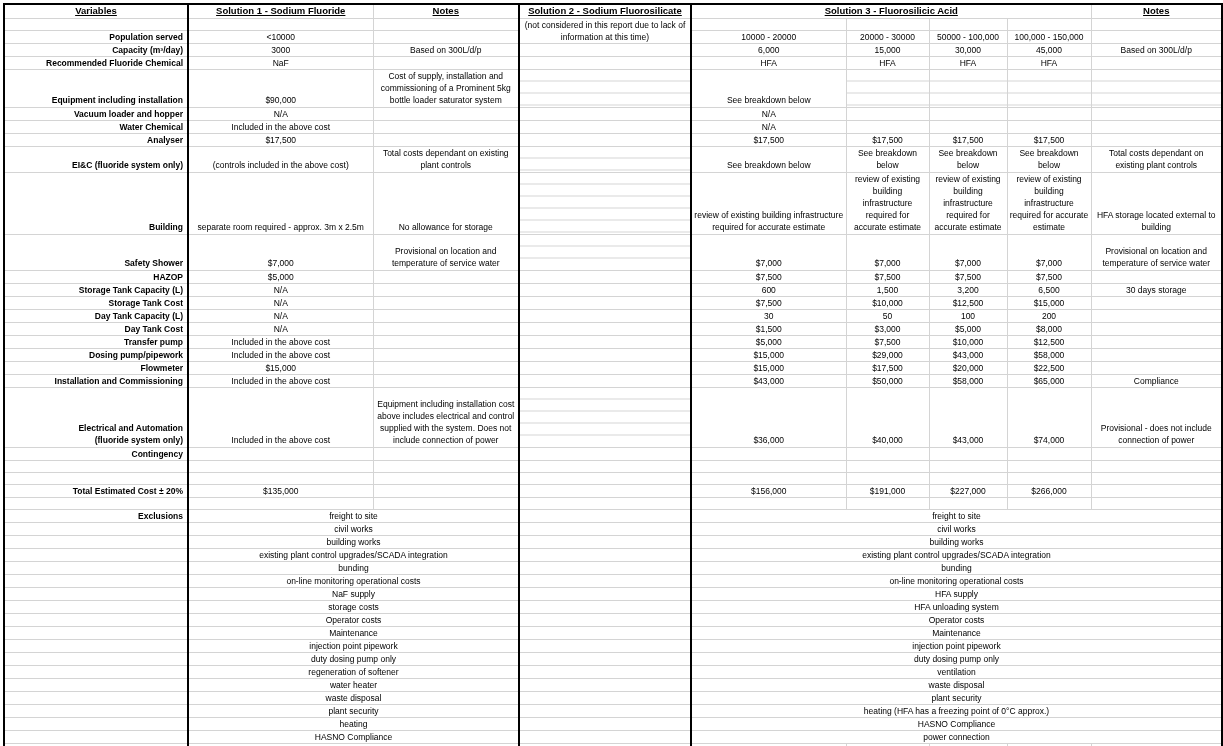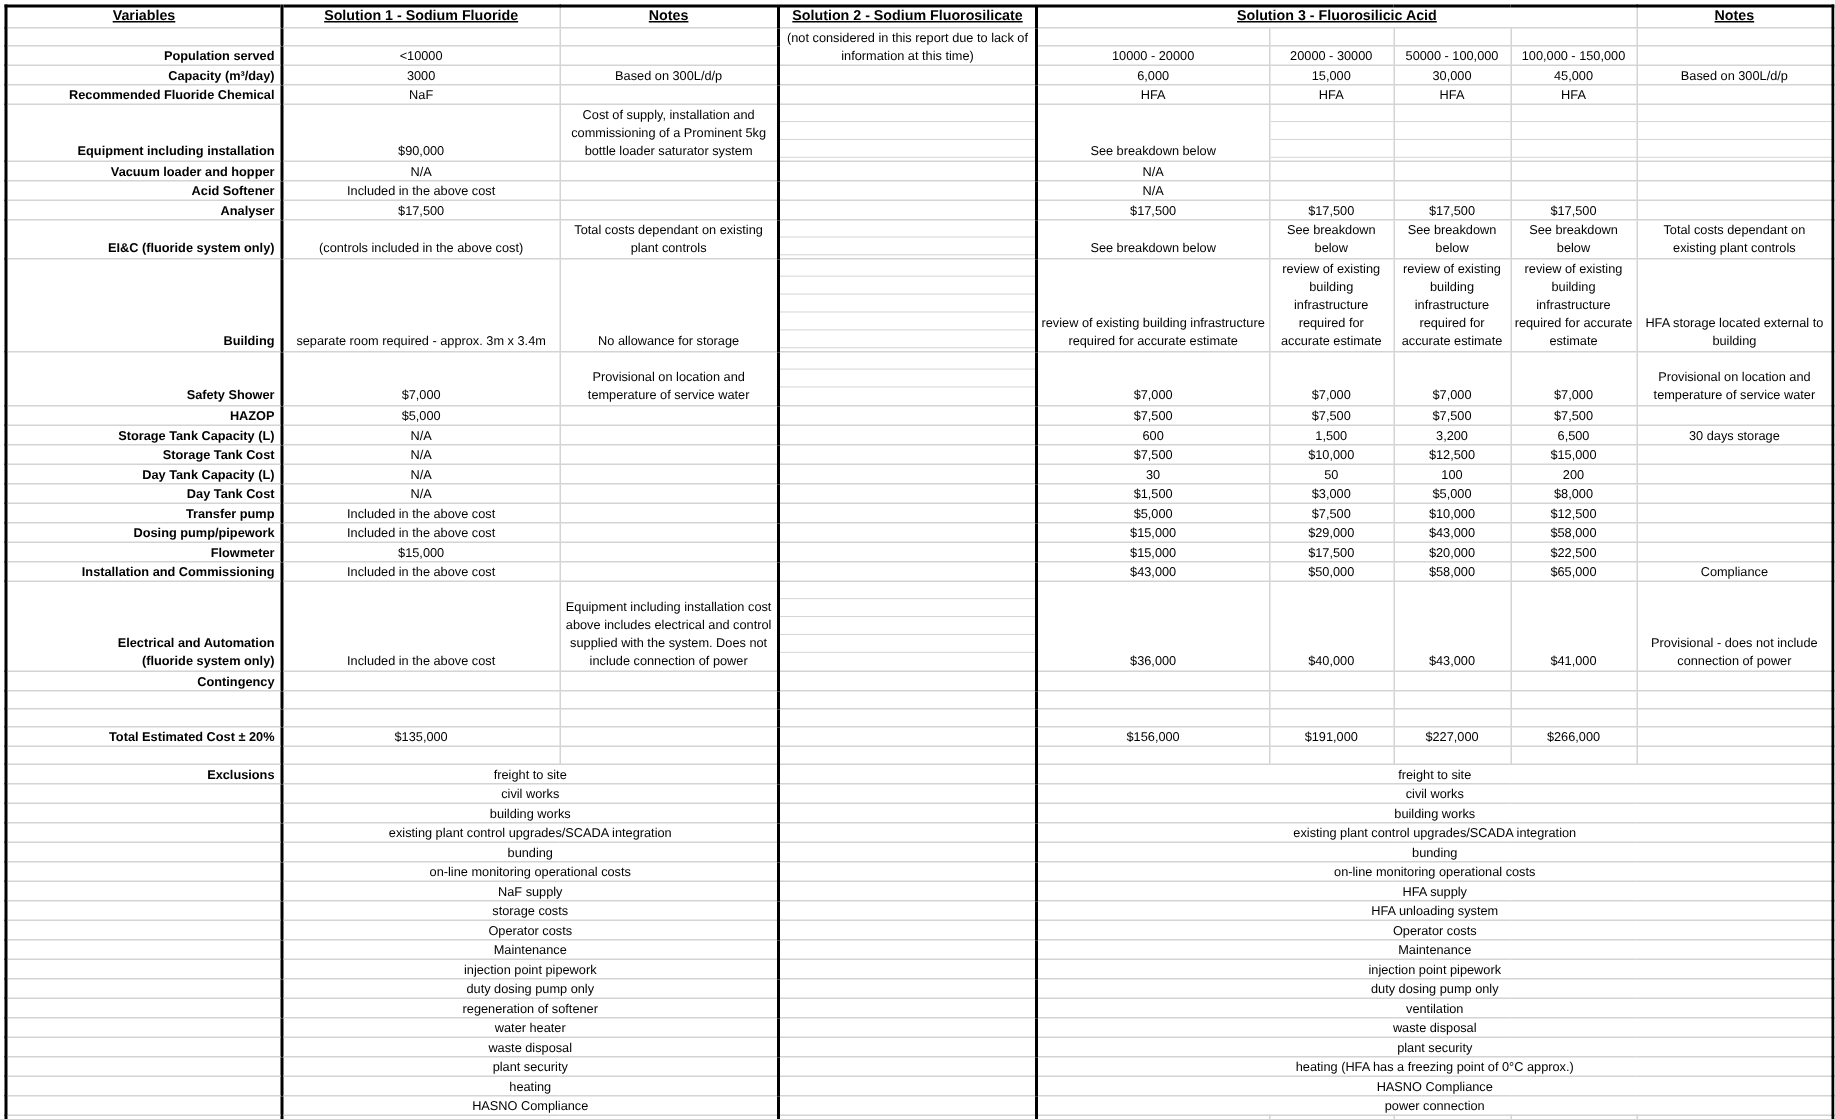--- a/index.html
+++ b/index.html
@@ -100,21 +100,21 @@
           <td>N/A</td>
           <td class="thickR"></td>
           <td class="thickR"></td>
           <td>N/A</td>
           <td></td>
           <td></td>
           <td></td>
           <td></td>
         </tr>
         <tr style="height: 12px;">
-          <td class="lab thickR">Acid Softener</td>
+          <td class="lab thickR">Water Chemical</td>
           <td>Included in the above cost</td>
           <td class="thickR"></td>
           <td class="thickR"></td>
           <td>N/A</td>
           <td></td>
           <td></td>
           <td></td>
           <td></td>
         </tr>
         <tr style="height: 12px;">
@@ -134,21 +134,21 @@
           <td class="thickR">Total costs dependant on existing plant controls</td>
           <td class="thickR ruled"></td>
           <td>See breakdown below</td>
           <td>See breakdown below</td>
           <td>See breakdown below</td>
           <td>See breakdown below</td>
           <td>Total costs dependant on existing plant controls</td>
         </tr>
         <tr class="tall" style="height: 60px;">
           <td class="lab thickR">Building</td>
-          <td>separate room required - approx. 3m x 3.4m</td>
+          <td>separate room required - approx. 3m x 2.5m</td>
           <td class="thickR">No allowance for storage</td>
           <td class="thickR ruled"></td>
           <td>review of existing building infrastructure required for accurate estimate</td>
           <td>review of existing building infrastructure required for accurate estimate</td>
           <td>review of existing building infrastructure required for accurate estimate</td>
           <td>review of existing building infrastructure required for accurate estimate</td>
           <td>HFA storage located external to building</td>
         </tr>
         <tr class="tall" style="height: 36px;">
           <td class="lab thickR">Safety Shower</td>
@@ -261,21 +261,21 @@
           <td>Compliance</td>
         </tr>
         <tr class="tall" style="height: 60px;">
           <td class="lab thickR"><span>Electrical and Automation</span><br><span>(fluoride system only)</span></td>
           <td>Included in the above cost</td>
           <td class="thickR">Equipment including installation cost above includes electrical and control supplied with the system. Does not include connection of power</td>
           <td class="thickR ruled"></td>
           <td>$36,000</td>
           <td>$40,000</td>
           <td>$43,000</td>
-          <td>$41,000</td>
+          <td>$74,000</td>
           <td>Provisional - does not include connection of power</td>
         </tr>
         <tr style="height: 12px;">
           <td class="lab thickR">Contingency</td>
           <td></td>
           <td class="thickR"></td>
           <td class="thickR"></td>
           <td></td>
           <td></td>
           <td></td>

